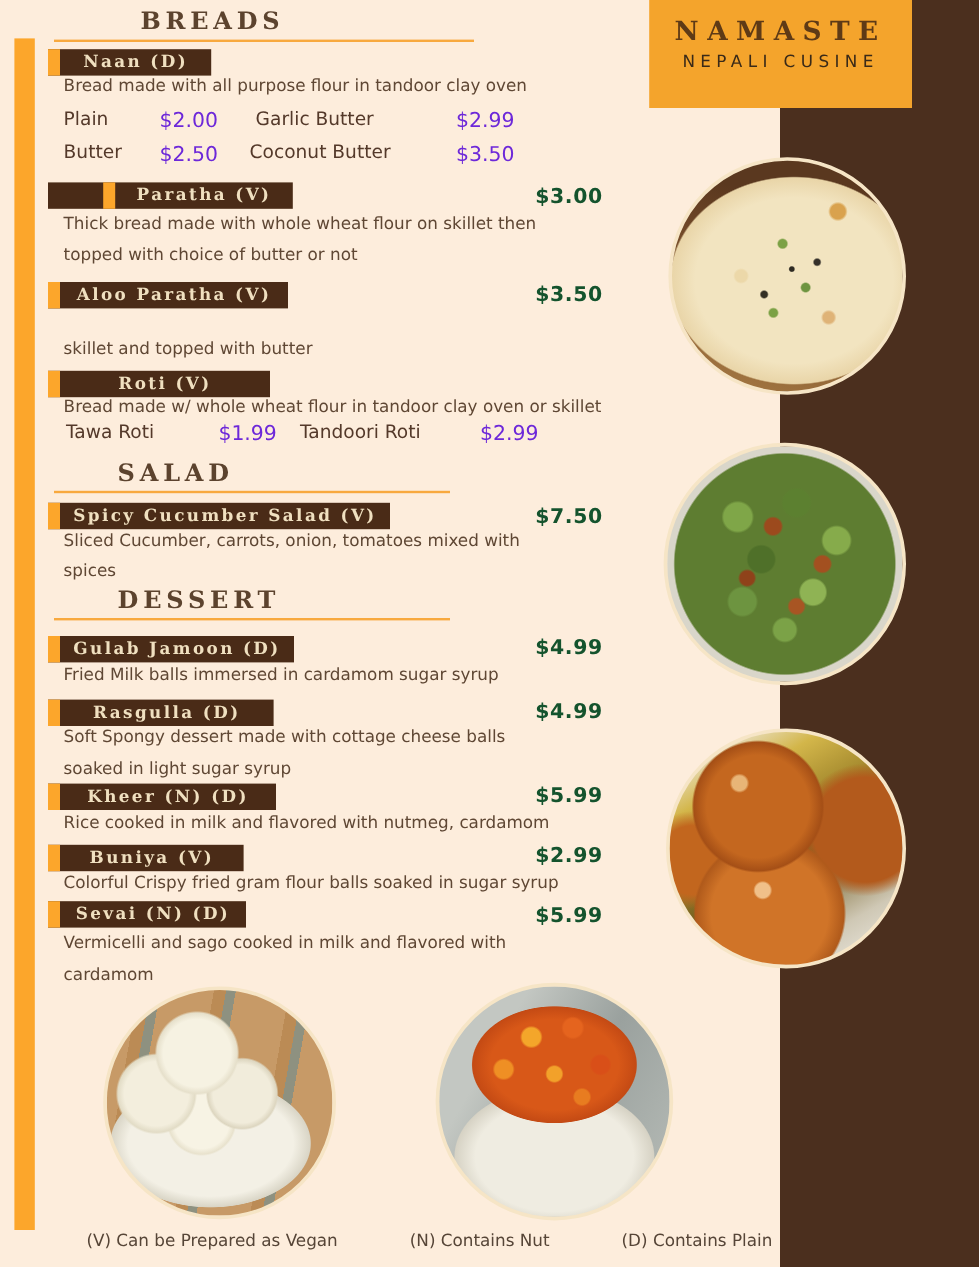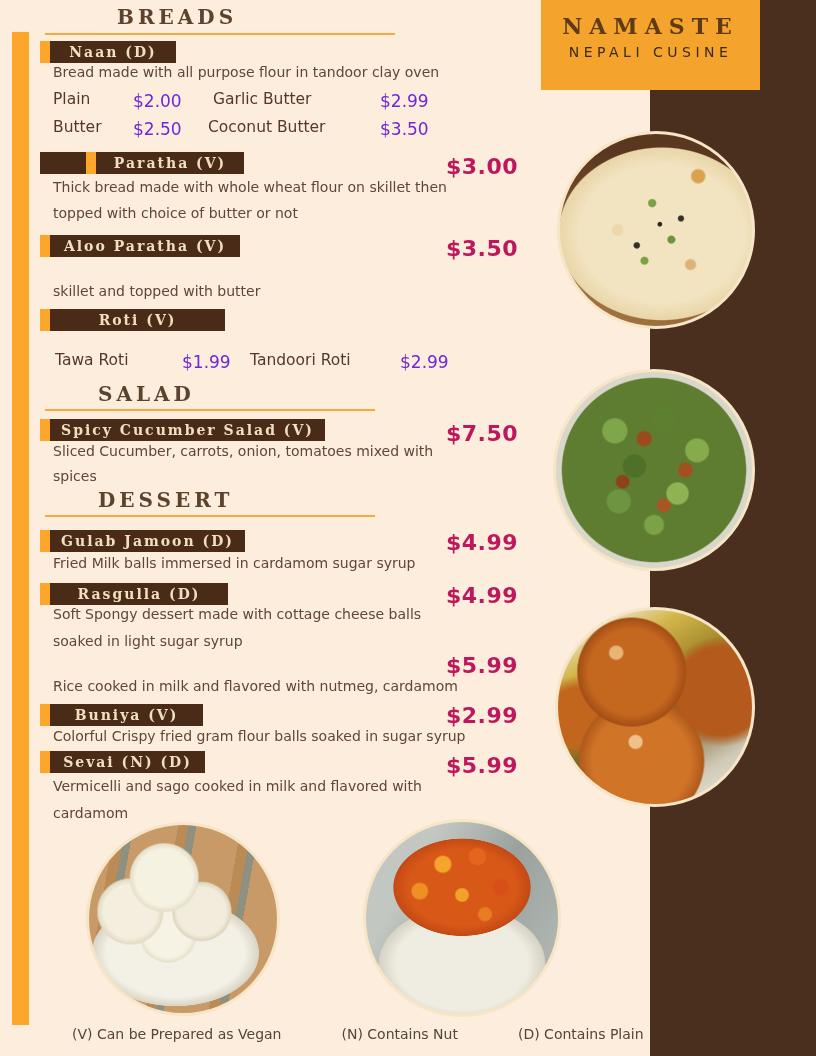--- a/index.html
+++ b/index.html
@@ -12,21 +12,21 @@
   .badge { position:absolute; left:541px; top:0; width:219px; height:90px; background:#f4a42c; z-index:3; text-align:center; }
   .badge-title { margin-top:13px; font-family:"DejaVu Serif", serif; font-weight:bold; font-size:22px; letter-spacing:7px; color:#5e3a16; }
   .badge-sub { margin-top:5px; font-size:14px; letter-spacing:4.5px; color:#3a2a18; }
   .left-bar { position:absolute; left:12px; top:32px; width:17px; height:993px; background:#fca62b; }
   .heading { position:absolute; font-family:"DejaVu Serif", serif; font-weight:bold; font-size:20px; letter-spacing:4px; color:#5c432e; white-space:nowrap; z-index:2; }
   .rule { position:absolute; height:2px; background:#f8a93e; z-index:2; }
   .label-bar { position:absolute; height:22px; background:#4a2b17; display:flex; align-items:center; z-index:2; }
   .label-accent { flex:none; width:10px; height:22px; background:#fca62b; }
   .label-text { flex:1; text-align:center; font-family:"DejaVu Serif", serif; font-weight:bold; font-size:14px; letter-spacing:2px; color:#f0e0c0; white-space:nowrap; }
   .desc { position:absolute; left:53px; font-size:14px; color:#5f4734; white-space:nowrap; z-index:2; }
-  .price { position:absolute; left:446px; font-weight:bold; font-size:22px; color:#be185d; letter-spacing:.5px; z-index:2; }
+  .price { position:absolute; left:446px; font-weight:bold; font-size:17px; color:#14532d; letter-spacing:.5px; z-index:2; }
   .vname { position:absolute; font-size:15.5px; color:#54392a; white-space:nowrap; z-index:2; }
   .vprice { position:absolute; font-weight:normal; font-size:17px; color:#6d28d9; z-index:2; }
   .legend { position:absolute; left:40px; top:1026px; display:flex; gap:28px; z-index:2; }
   .legend span { font-size:14px; color:#564537; white-space:nowrap;margin-left:32px; }
   .photo { position:absolute; border-radius:50%; border:3px solid #f6e5c6; box-sizing:border-box; z-index:4; }
   .photo-naan { left:557px; top:131px; width:198px; height:198px;
     background:
       radial-gradient(circle at 72% 22%, #d9a24e 0 3%, transparent 4%),
       radial-gradient(circle at 48% 36%, #7ca145 0 2.2%, transparent 3%),
       radial-gradient(circle at 58% 55%, #6e9440 0 2.2%, transparent 3%),
@@ -124,20 +124,21 @@
     <span class="label-accent"></span>
     <span class="label-text">Aloo Paratha (V)</span>
   </div>
   <div class="price" style="top:236px;">$3.50</div>
   <div class="desc" style="top:283px;">skillet and topped with butter</div>
 
   <div class="label-bar" style="left:40px; top:309px; width:185px;">
     <span class="label-accent"></span>
     <span class="label-text">Roti (V)</span>
   </div>
+  <div class="desc" style="top:331px;">Bread made w/ whole wheat flour in tandoor clay oven or skillet</div>
   <span class="vname" style="left:55px; top:351px;">Tawa Roti</span>
   <span class="vprice" style="left:182px; top:352px;">$1.99</span>
   <span class="vname" style="left:250px; top:351px;">Tandoori Roti</span>
   <span class="vprice" style="left:400px; top:352px;">$2.99</span>
 
   <div class="heading" style="left:98px; top:382px;">SALAD</div>
   <div class="rule" style="left:45px; top:409px; width:330px;"></div>
 
   <div class="label-bar" style="left:40px; top:419px; width:285px;">
     <span class="label-accent"></span>
@@ -158,20 +159,24 @@
   <div class="desc" style="top:555px;">Fried Milk balls immersed in cardamom sugar syrup</div>
 
   <div class="label-bar" style="left:40px; top:583px; width:188px;">
     <span class="label-accent"></span>
     <span class="label-text">Rasgulla (D)</span>
   </div>
   <div class="price" style="top:583px;">$4.99</div>
   <div class="desc" style="top:606px;">Soft Spongy dessert made with cottage cheese balls</div>
   <div class="desc" style="top:633px;">soaked in light sugar syrup</div>
 
+  <div class="label-bar" style="left:40px; top:653px; width:190px;">
+    <span class="label-accent"></span>
+    <span class="label-text">Kheer (N) (D)</span>
+  </div>
   <div class="price" style="top:653px;">$5.99</div>
   <div class="desc" style="top:678px;">Rice cooked in milk and flavored with nutmeg, cardamom</div>
 
   <div class="label-bar" style="left:40px; top:704px; width:163px;">
     <span class="label-accent"></span>
     <span class="label-text">Buniya (V)</span>
   </div>
   <div class="price" style="top:703px;">$2.99</div>
   <div class="desc" style="top:728px;">Colorful Crispy fried gram flour balls soaked in sugar syrup</div>
 

